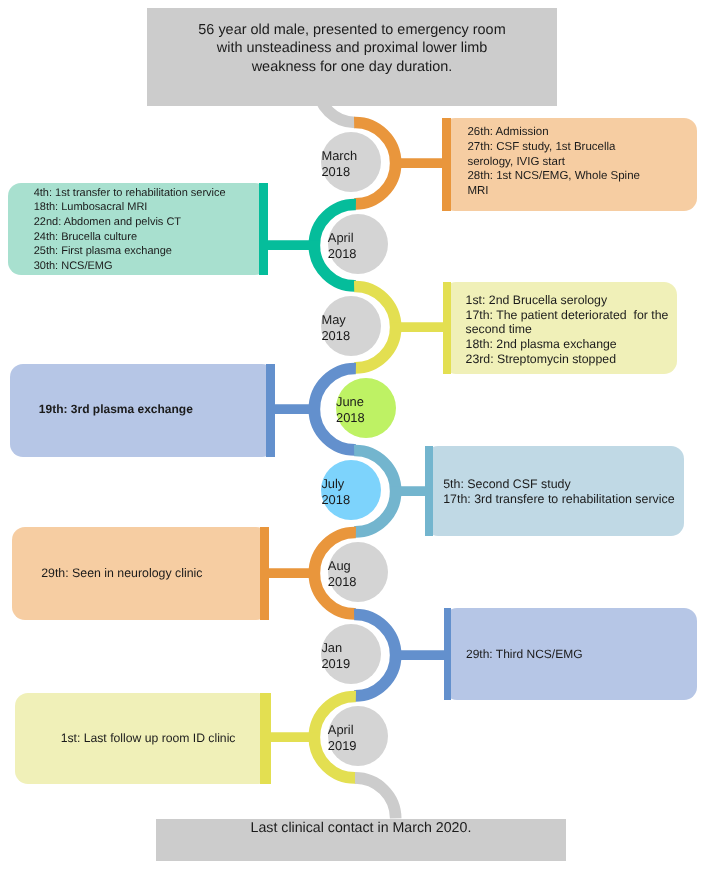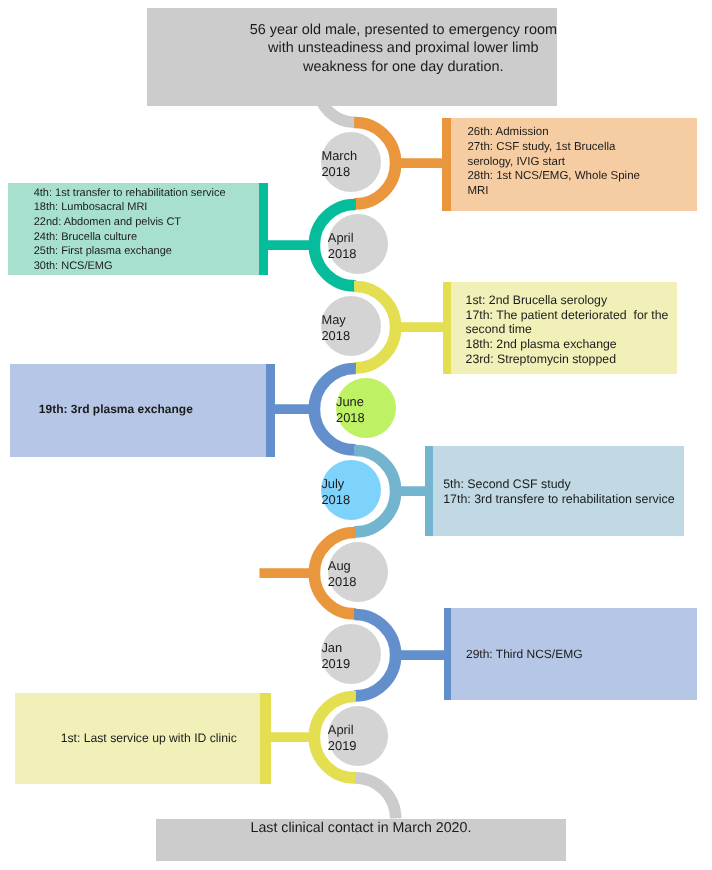--- a/index.html
+++ b/index.html
@@ -30,21 +30,21 @@
     position: absolute;
     border-radius: 50%;
     display: flex; flex-direction: column;
     justify-content: center;
     color: #1b1b1b;
     font-size: 12.9px;
     line-height: 16.2px;
   }
   .node > span { position: relative; top: 2px; }
 
-  .ibox { position: absolute; }
+  .ibox { position: absolute; border-radius: 13px; }
   .ibox .accent { position: absolute; top: 0; bottom: 0; }
   .ibox .body {
     position: absolute; top: 0; bottom: 0;
     display: flex; flex-direction: column; justify-content: center;
     color: #1b1b1b; font-size: 11.8px; line-height: 14.65px;
     white-space: pre-wrap;
     transform: translateZ(0);
   }
 </style>
 </head>
@@ -64,21 +64,21 @@
       <path d="M 354.1 450.50995207670553 A 40.7 40.7 0 1 1 354.1 531.8900479232944" fill="none" stroke="#73b5ce" stroke-width="11.6"></path>
       <line x1="389.9" y1="491.2" x2="450.9" y2="491.2" stroke="#73b5ce" stroke-width="9.8"></line>
       <path d="M 355.9 532.5099520767055 A 40.7 40.7 0 1 0 355.9 613.8900479232946" fill="none" stroke="#e9963c" stroke-width="11.6"></path>
       <line x1="259.5" y1="573.2" x2="320.1" y2="573.2" stroke="#e9963c" stroke-width="9.8"></line>
       <path d="M 354.1 614.5099520767055 A 40.7 40.7 0 1 1 354.1 695.8900479232946" fill="none" stroke="#6390cd" stroke-width="11.6"></path>
       <line x1="389.9" y1="655.2" x2="450.8" y2="655.2" stroke="#6390cd" stroke-width="9.8"></line>
       <path d="M 355.9 696.5099520767055 A 40.7 40.7 0 1 0 355.9 777.8900479232946" fill="none" stroke="#e3df51" stroke-width="11.6"></path>
       <line x1="259.6" y1="737.2" x2="320.1" y2="737.2" stroke="#e3df51" stroke-width="9.8"></line>
       <path d="M 355 777.9000000000001 A 40.7 40.7 0 0 1 395.7 818.4" fill="none" stroke="#cccccc" stroke-width="11.6"></path>
     </svg>
-<div class="cap-box" style="left: 147px; top: 8px; width: 410px; height: 85px; background: rgb(204, 204, 204); font-size: 14.45px; line-height: 18.9px; align-items: flex-start; padding-top: 12.5px; justify-content: flex-end;"><span>56 year old male, presented to emergency room
+<div class="cap-box" style="left: 147px; top: 8px; width: 410px; height: 85px; background: rgb(204, 204, 204); font-size: 14.45px; line-height: 18.9px; align-items: flex-start; padding-top: 12.5px;"><span>56 year old male, presented to emergency room
 with unsteadiness and proximal lower limb
 weakness for one day duration.</span></div>
     <div class="cap-box" style="left: 156px; top: 819px; width: 409.9px; height: 41.5px; background: rgb(204, 204, 204); font-size: 14.2px; line-height: 18.9px;"><span>Last clinical contact in March 2020.</span></div>
     <div class="ibox" style="left: 442px; top: 117.5px; width: 255px; height: 93.2px; background: rgb(246, 205, 162);">
       <div class="accent" style="background: rgb(233, 150, 60); width: 8.8px; left: 0px;"></div>
       <div class="body" style="inset: -2.2px 0px 2.2px 25.4px; font-size: 11.5px; line-height: 14.8px;">26th: Admission
 27th: CSF study, 1st Brucella
 serology, IVIG start
 28th: 1st NCS/EMG, Whole Spine
 MRI</div>
@@ -102,27 +102,31 @@
     </div>
     <div class="ibox" style="left: 9.5px; top: 364px; width: 265px; height: 92.6px; background: rgb(182, 198, 230); font-weight: bold;">
       <div class="accent" style="background: rgb(99, 144, 205); width: 9px; right: 0px;"></div>
       <div class="body" style="inset: -0.6px 0px 0.6px 29.3px; font-size: 12px; line-height: 14.8px;">19th: 3rd plasma exchange</div>
     </div>
     <div class="ibox" style="left: 425px; top: 445.6px; width: 259.3px; height: 90.8px; background: rgb(192, 217, 229);">
       <div class="accent" style="background: rgb(115, 181, 206); width: 7.9px; left: 0px;"></div>
       <div class="body" style="inset: 1px 0px -1px 18.2px; font-size: 12.4px; line-height: 14.8px;">5th: Second CSF study
 17th: 3rd transfere to rehabilitation service</div>
     </div>
+    <div class="ibox" style="left: 11.5px; top: 527.1px; width: 257px; height: 92.7px; background: rgb(246, 205, 162);">
+      <div class="accent" style="background: rgb(233, 150, 60); width: 9px; right: 0px;"></div>
+      <div class="body" style="left: 29.7px; right: 0px; font-size: 12.35px; line-height: 14.8px;">29th: Seen in neurology clinic</div>
+    </div>
     <div class="ibox" style="left: 444px; top: 607.9px; width: 253.2px; height: 92.5px; background: rgb(182, 198, 230);">
       <div class="accent" style="background: rgb(99, 144, 205); width: 6.8px; left: 0px;"></div>
       <div class="body" style="inset: 0.5px 0px -0.5px 22px; font-size: 12px; line-height: 14.8px;">29th: Third NCS/EMG</div>
     </div>
     <div class="ibox" style="left: 14.5px; top: 692.6px; width: 256.1px; height: 91.6px; background: rgb(240, 240, 184);">
       <div class="accent" style="background: rgb(227, 223, 81); width: 11px; right: 0px;"></div>
-      <div class="body" style="inset: 0.5px 0px -0.5px 46.2px; font-size: 12.2px; line-height: 14.8px;">1st: Last service up with ID clinic</div>
+      <div class="body" style="inset: 0.5px 0px -0.5px 46.2px; font-size: 12.2px; line-height: 14.8px;">1st: Last follow up room ID clinic</div>
     </div>
     <div class="node" style="width: 60px; height: 60px; left: 321.4px; top: 132px; background: rgb(212, 212, 212);">
       <span>March</span>
       <span>2018</span>
     </div>
     <div class="node" style="width: 60px; height: 60px; left: 327.8px; top: 214px; background: rgb(212, 212, 212);">
       <span>April</span>
       <span>2018</span>
     </div>
     <div class="node" style="width: 60px; height: 60px; left: 321.4px; top: 296px; background: rgb(212, 212, 212);">

